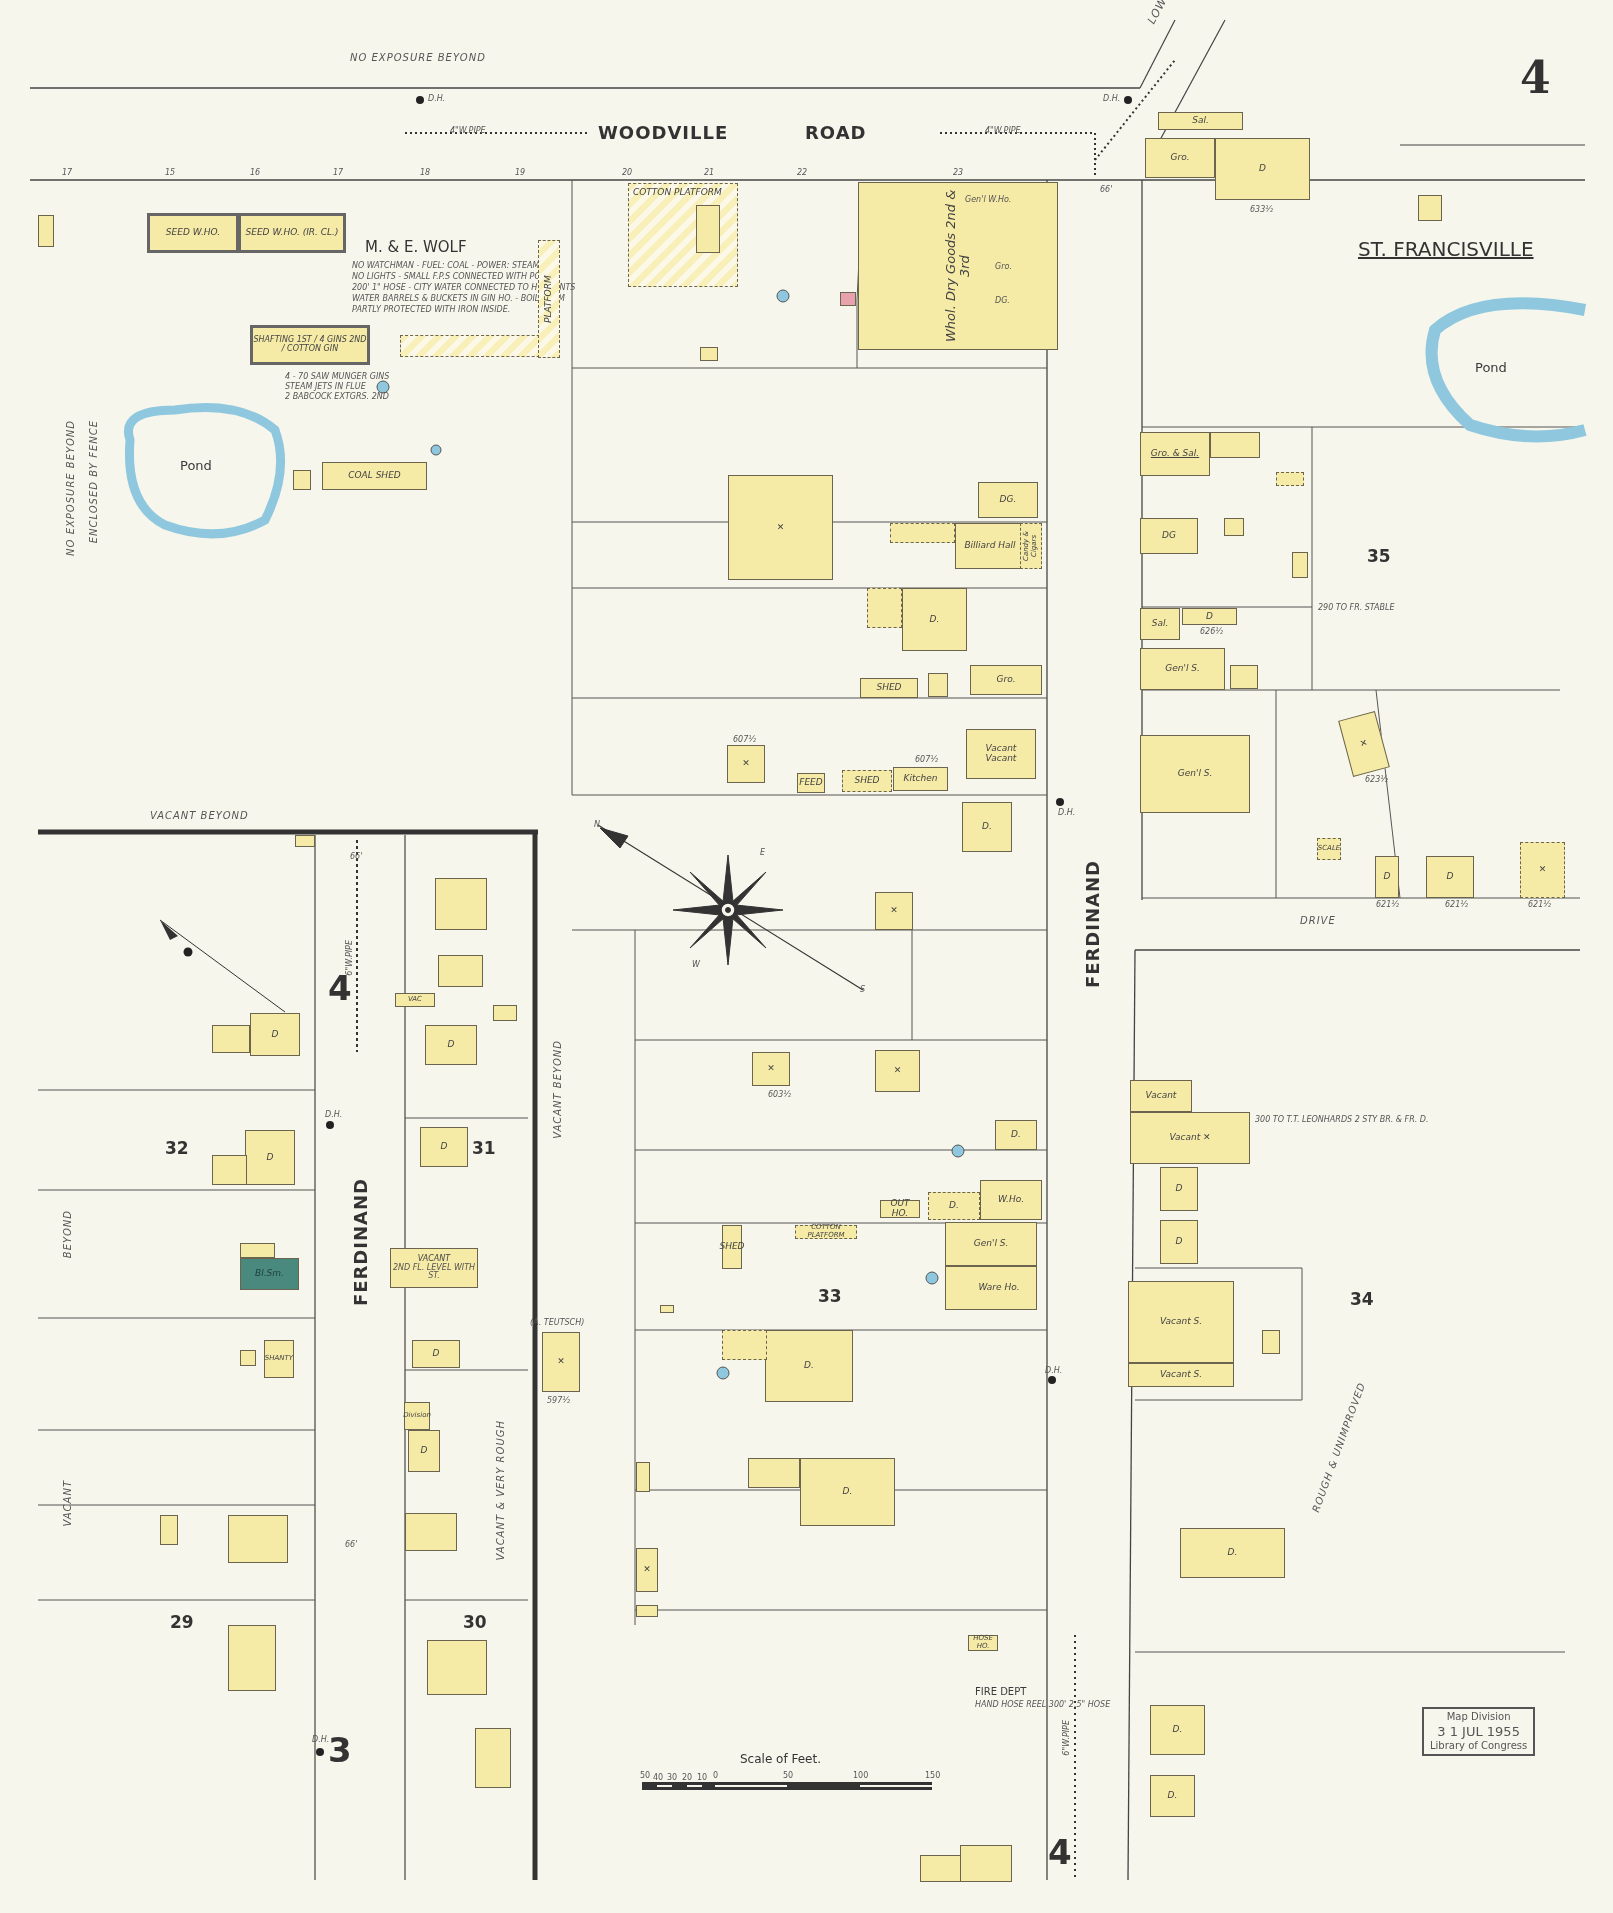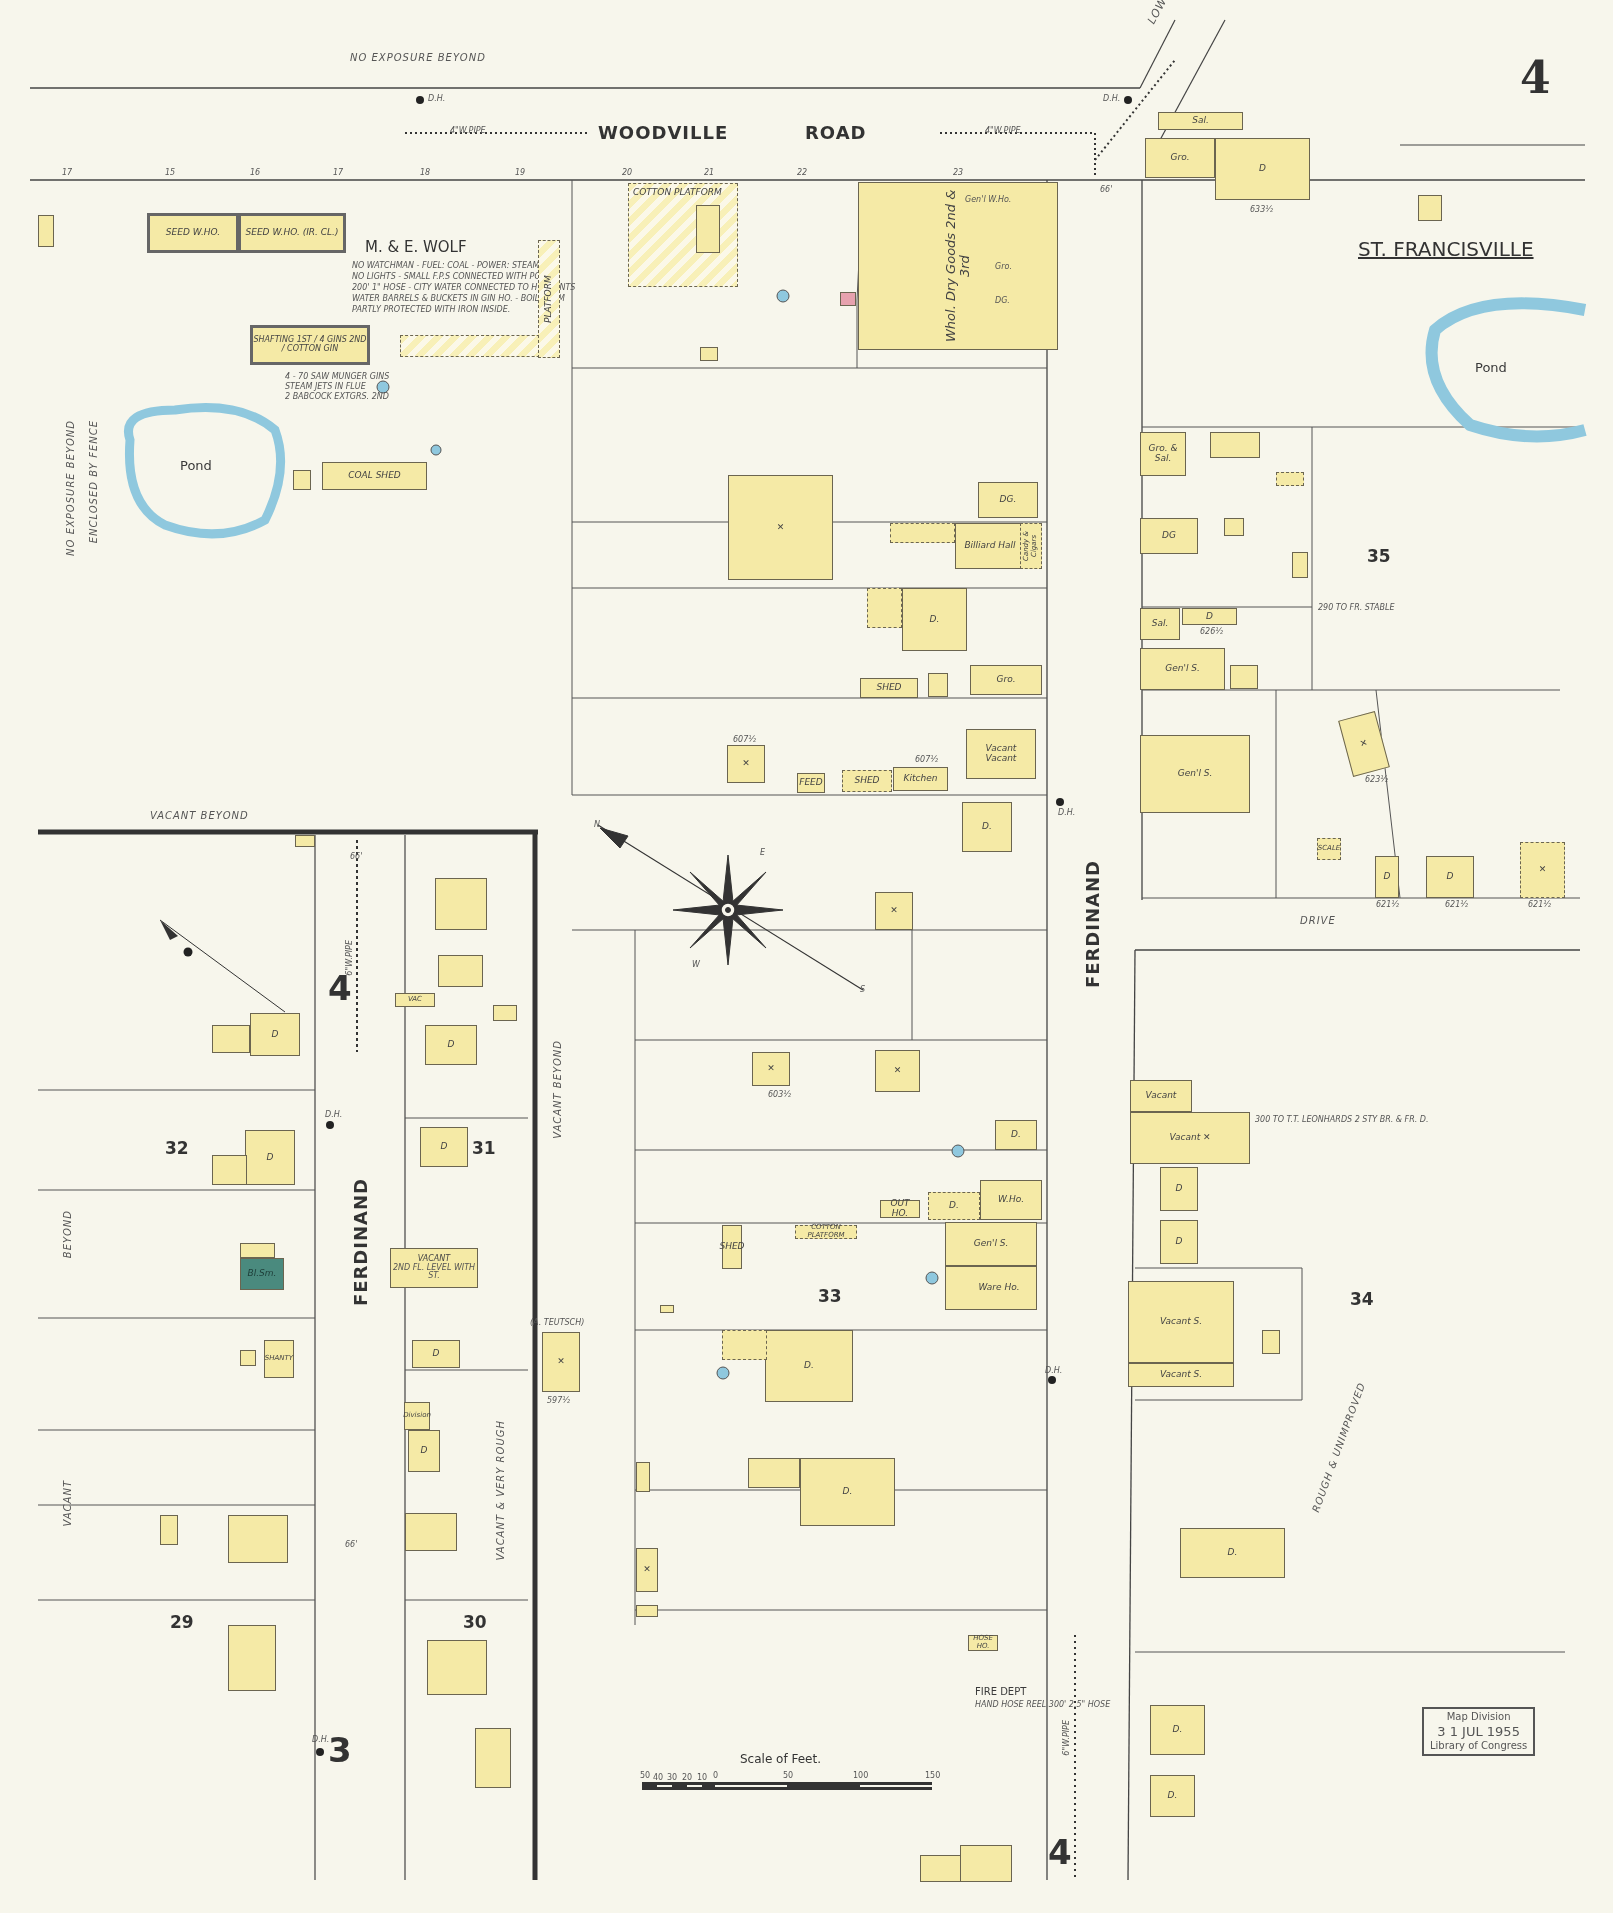--- a/index.html
+++ b/index.html
@@ -257,21 +257,21 @@
   </div>
   <div class="lbl tiny" style="left:915px;top:755px;">607½</div>
   <div class="bldg" style="left:727px;top:745px;width:38px;height:38px;">✕</div>
   <div class="lbl tiny" style="left:733px;top:735px;">607½</div>
   <div class="bldg" style="left:797px;top:773px;width:28px;height:20px;">FEED</div>
   <div class="bldg dash" style="left:842px;top:770px;width:50px;height:22px;">SHED</div>
   <div class="bldg" style="left:893px;top:767px;width:55px;height:24px;">Kitchen</div>
   <div class="bldg" style="left:962px;top:802px;width:50px;height:50px;">D.</div>
   <div class="bldg" style="left:875px;top:892px;width:38px;height:38px;">✕</div>
 
-  <div class="bldg" style="left:1140px;top:432px;width:46px;height:44px;">Gro. &amp; Sal.</div>
+  <div class="bldg" style="left:1140px;top:432px;width:70px;height:44px;text-decoration:underline;">Gro. &amp; Sal.</div>
   <div class="bldg" style="left:1210px;top:432px;width:50px;height:26px;font-size:0;"></div>
   <div class="bldg dash" style="left:1276px;top:472px;width:28px;height:14px;font-size:0;"></div>
   <div class="bldg" style="left:1140px;top:518px;width:58px;height:36px;">DG</div>
   <div class="bldg" style="left:1224px;top:518px;width:20px;height:18px;font-size:0;"></div>
   <div class="bldg" style="left:1292px;top:552px;width:16px;height:26px;font-size:0;"></div>
   <div class="bldg" style="left:1140px;top:608px;width:40px;height:32px;">Sal.</div>
   <div class="bldg" style="left:1182px;top:608px;width:55px;height:17px;">D</div>
   <div class="lbl tiny" style="left:1200px;top:627px;">626½</div>
   <div class="bldg" style="left:1140px;top:648px;width:85px;height:42px;">Gen'l S.</div>
   <div class="bldg" style="left:1230px;top:665px;width:28px;height:24px;font-size:0;"></div>
@@ -327,21 +327,21 @@
   <div class="bldg" style="left:438px;top:955px;width:45px;height:32px;font-size:0;"></div>
   <div class="bldg" style="left:395px;top:993px;width:40px;height:14px;font-size:7px;">VAC</div>
   <div class="bldg" style="left:493px;top:1005px;width:24px;height:16px;font-size:0;"></div>
   <div class="bldg" style="left:425px;top:1025px;width:52px;height:40px;">D</div>
   <div class="bldg" style="left:250px;top:1013px;width:50px;height:43px;">D</div>
   <div class="bldg" style="left:212px;top:1025px;width:38px;height:28px;font-size:0;"></div>
   <div class="bldg" style="left:420px;top:1127px;width:48px;height:40px;">D</div>
   <div class="bldg" style="left:245px;top:1130px;width:50px;height:55px;">D</div>
   <div class="bldg" style="left:212px;top:1155px;width:35px;height:30px;font-size:0;"></div>
   <div class="bldg" style="left:240px;top:1243px;width:35px;height:15px;font-size:0;"></div>
-  <div class="bldg green" style="left:240px;top:1258px;width:44px;height:32px;color:#1d3d38;">Bl.Sm.</div>
+  <div class="bldg green" style="left:240px;top:1258px;width:59px;height:32px;color:#1d3d38;">Bl.Sm.</div>
   <div class="bldg" style="left:390px;top:1248px;width:88px;height:40px;font-size:8px;">
     <div>
         <div>VACANT</div>
         <div class="tiny">2ND FL. LEVEL WITH ST.</div>
       </div>
   </div>
   <div class="bldg" style="left:264px;top:1340px;width:30px;height:38px;font-size:7px;">SHANTY</div>
   <div class="bldg" style="left:240px;top:1350px;width:16px;height:16px;font-size:0;"></div>
   <div class="bldg" style="left:412px;top:1340px;width:48px;height:28px;">D</div>
   <div class="bldg" style="left:404px;top:1402px;width:26px;height:28px;font-size:7px;">Division</div>

